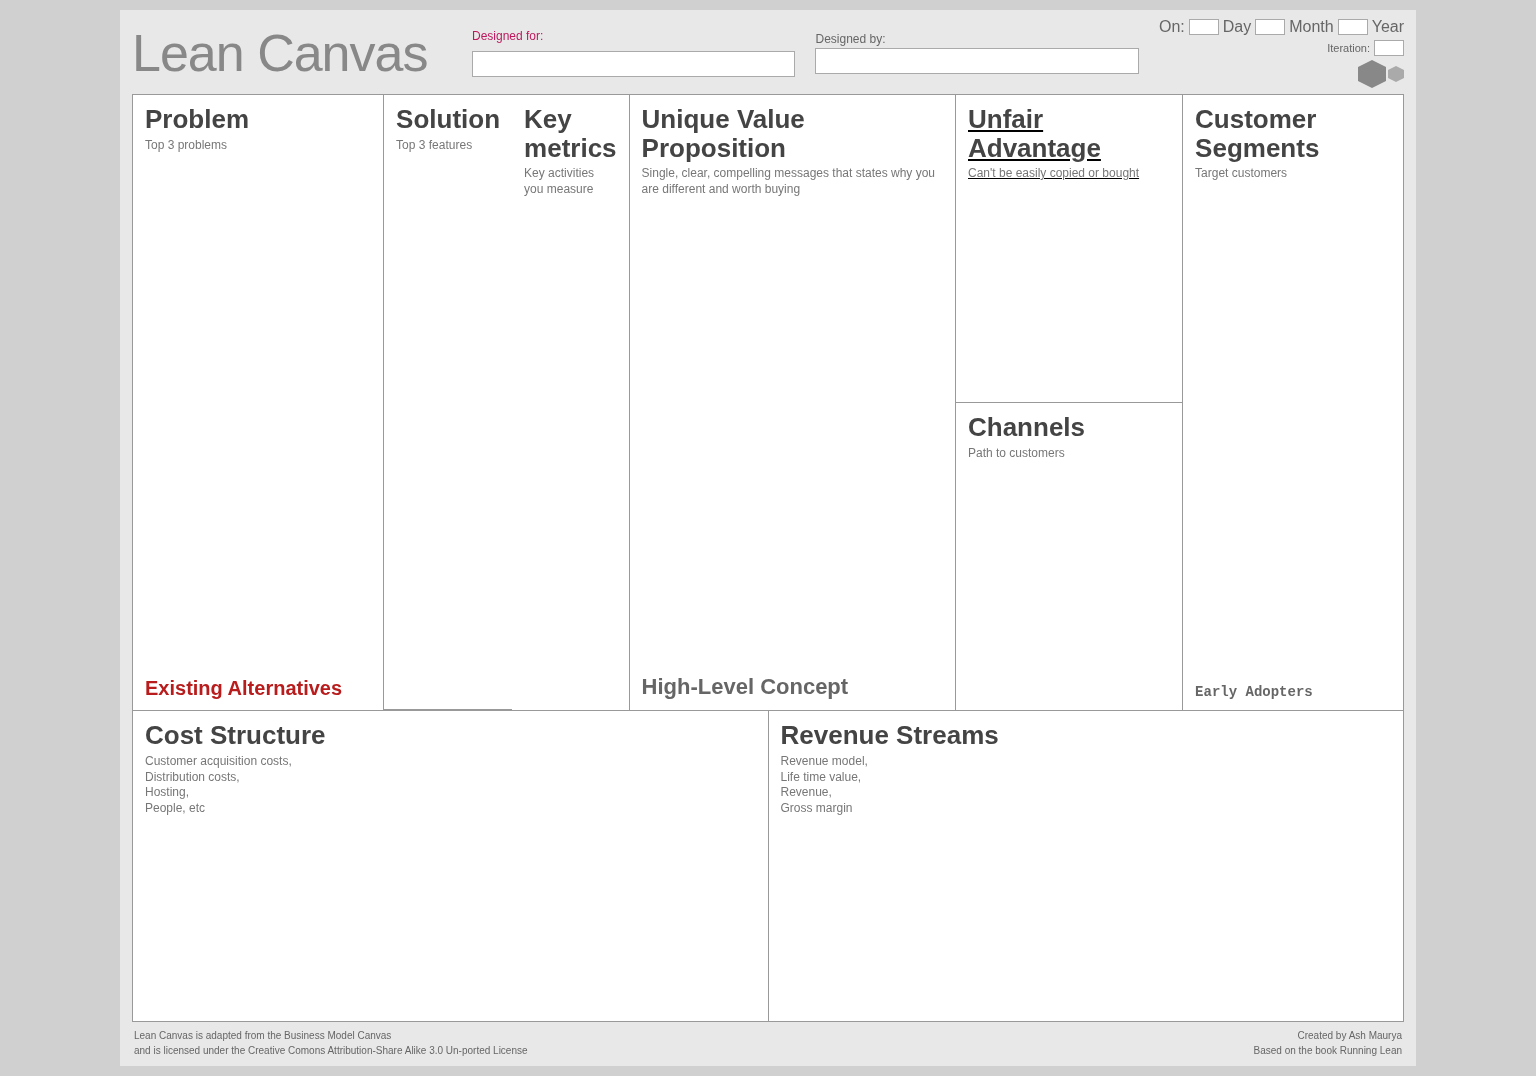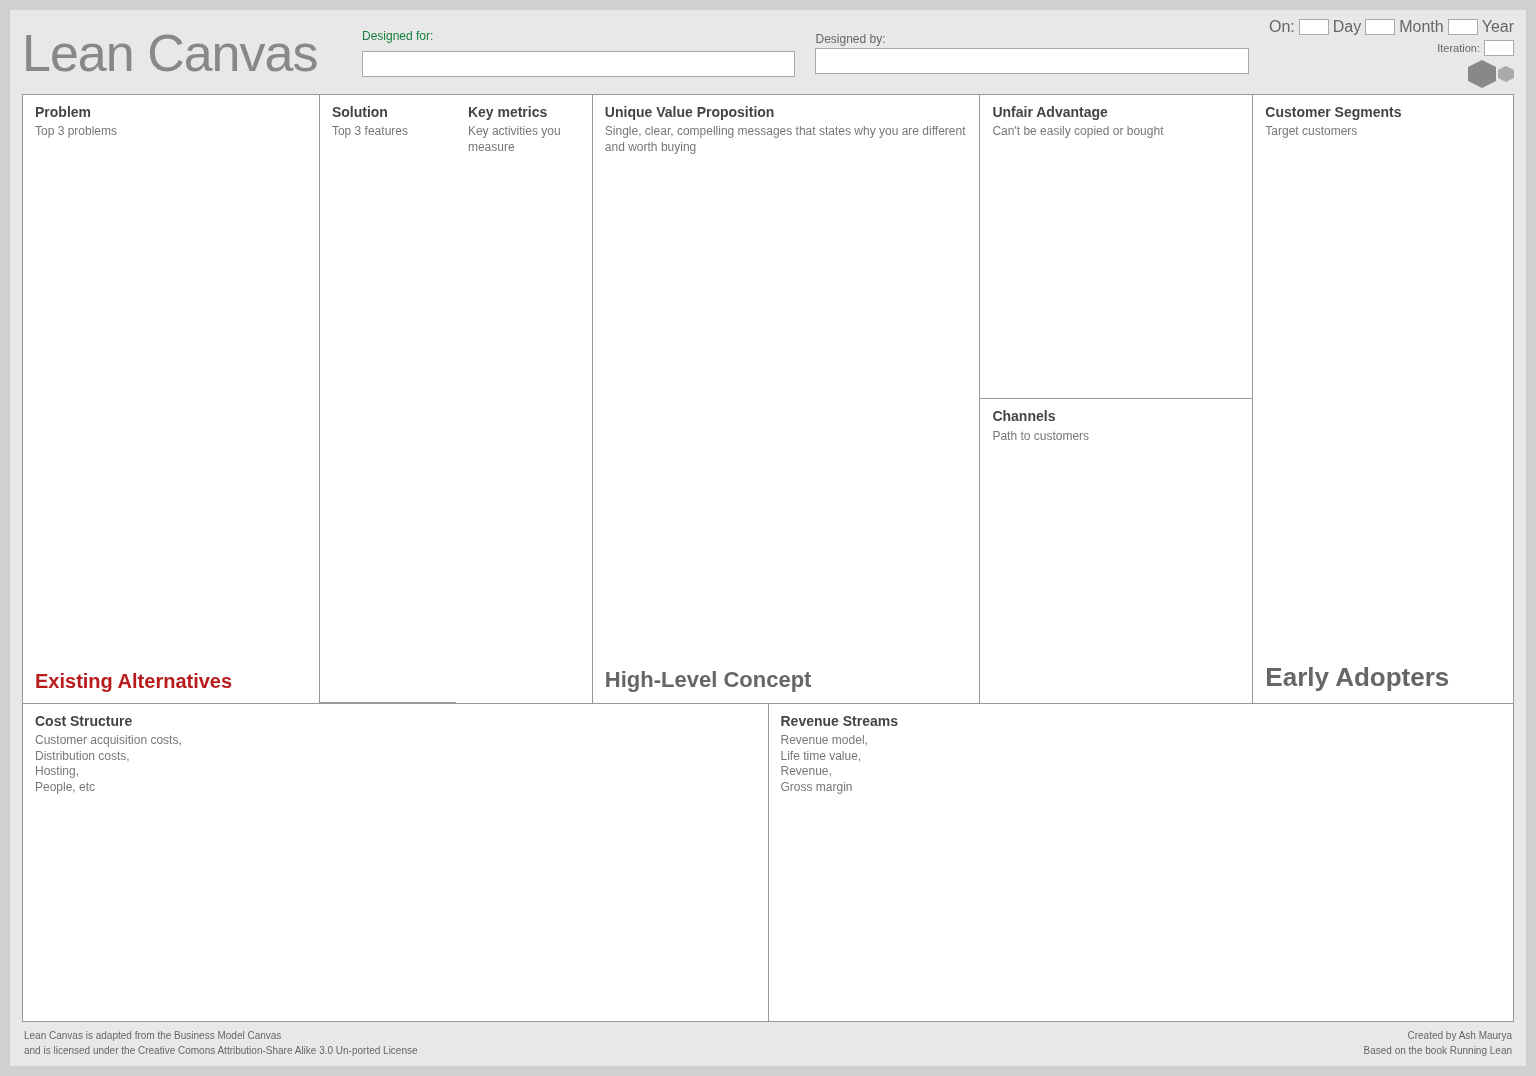--- a/index.html
+++ b/index.html
@@ -9,21 +9,21 @@
       width: 1536px;
       min-height: 1076px;
       display: flex;
       flex-direction: column;
       align-items: center;
       padding: 10px;
     }
 
     .page-wrapper {
       background: #e8e8e8;
-      width: 1516px;
+      width: 1296px;
       min-height: 1056px;
       padding: 8px 12px;
       display: flex;
       flex-direction: column;
     }
 
     
     .header {
       display: flex;
       align-items: center;
@@ -41,21 +41,21 @@
     }
 
     .designed-for-section {
       display: flex;
       flex-direction: column;
       flex: 1;
     }
 
     .designed-for-label {
       font-size: 12px;
-      color: #15803d;
+      color: #be185d;
       margin-bottom: 8px;
     }
 
     .designed-for-input {
       border: 1px solid #aaa;
       background: #fff;
       height: 26px;
       width: 100%;
     }
 
@@ -166,21 +166,21 @@
       display: flex;
       flex-direction: column;
       overflow: hidden;
     }
 
     .cell:last-child {
       border-right: none;
     }
 
     .cell-title {
-      font-size: 14px;
+      font-size: 26px;
       font-weight: bold;
       color: #444;
       line-height: 1.1;
       margin-bottom: 4px;
     }
 
     .cell-subtitle {
       font-size: 12px;
       color: #777;
       line-height: 1.3;
@@ -233,20 +233,21 @@
       flex: 1.5;
       display: flex;
       flex-direction: column;
       border-right: 1.5px solid #999;
     }
 
     .cell-unfair {
       flex: 1;
       border-bottom: 1.5px solid #999;
       padding: 10px 12px;
+      text-decoration: underline;
     }
 
     .cell-channels {
       flex: 1;
       padding: 10px 12px;
     }
 
     
     .cell-segments {
       flex: 1.3;
@@ -272,24 +273,25 @@
     
     .high-level {
       font-size: 22px;
       font-weight: bold;
       color: #666;
       margin-top: auto;
     }
 
     
     .early-adopters {
-      font-size: 26px;
+      font-size: 14px;
       font-weight: bold;
       color: #666;
       margin-top: auto;
+      font-family: Liberation Mono, monospace;
     }
 
     
     .footer {
       display: flex;
       justify-content: space-between;
       padding: 6px 2px 0 2px;
     }
 
     .footer-left {

